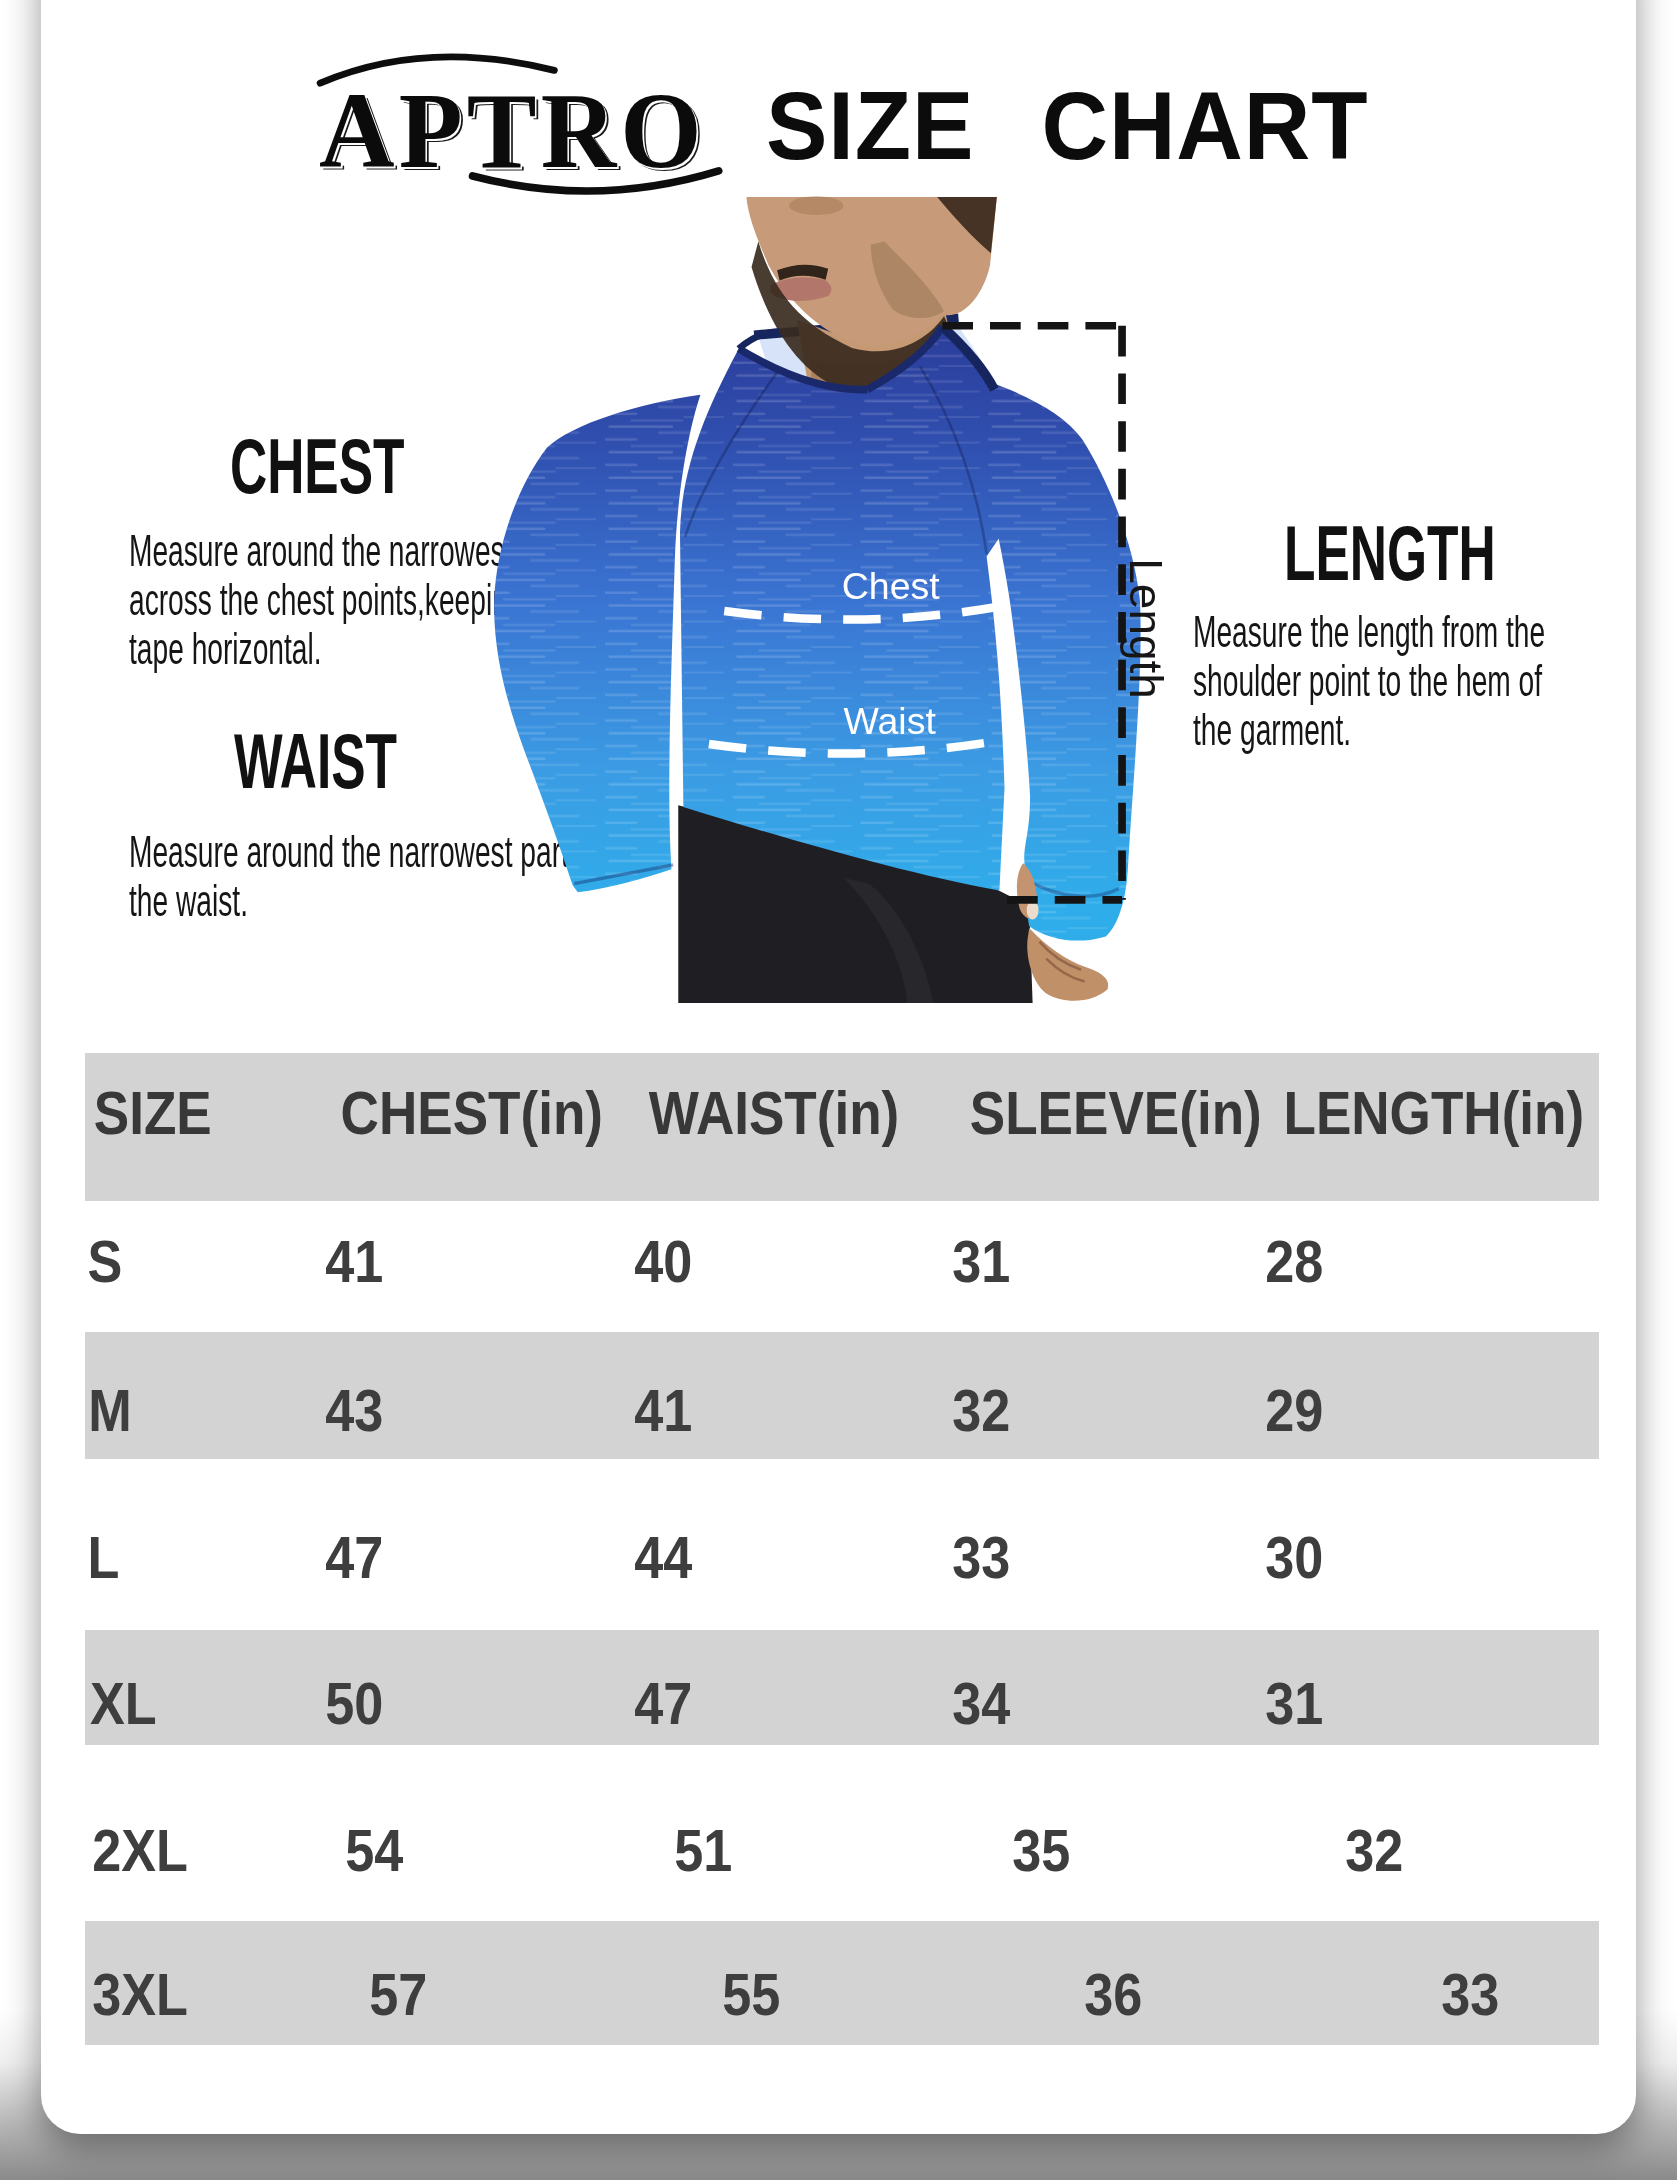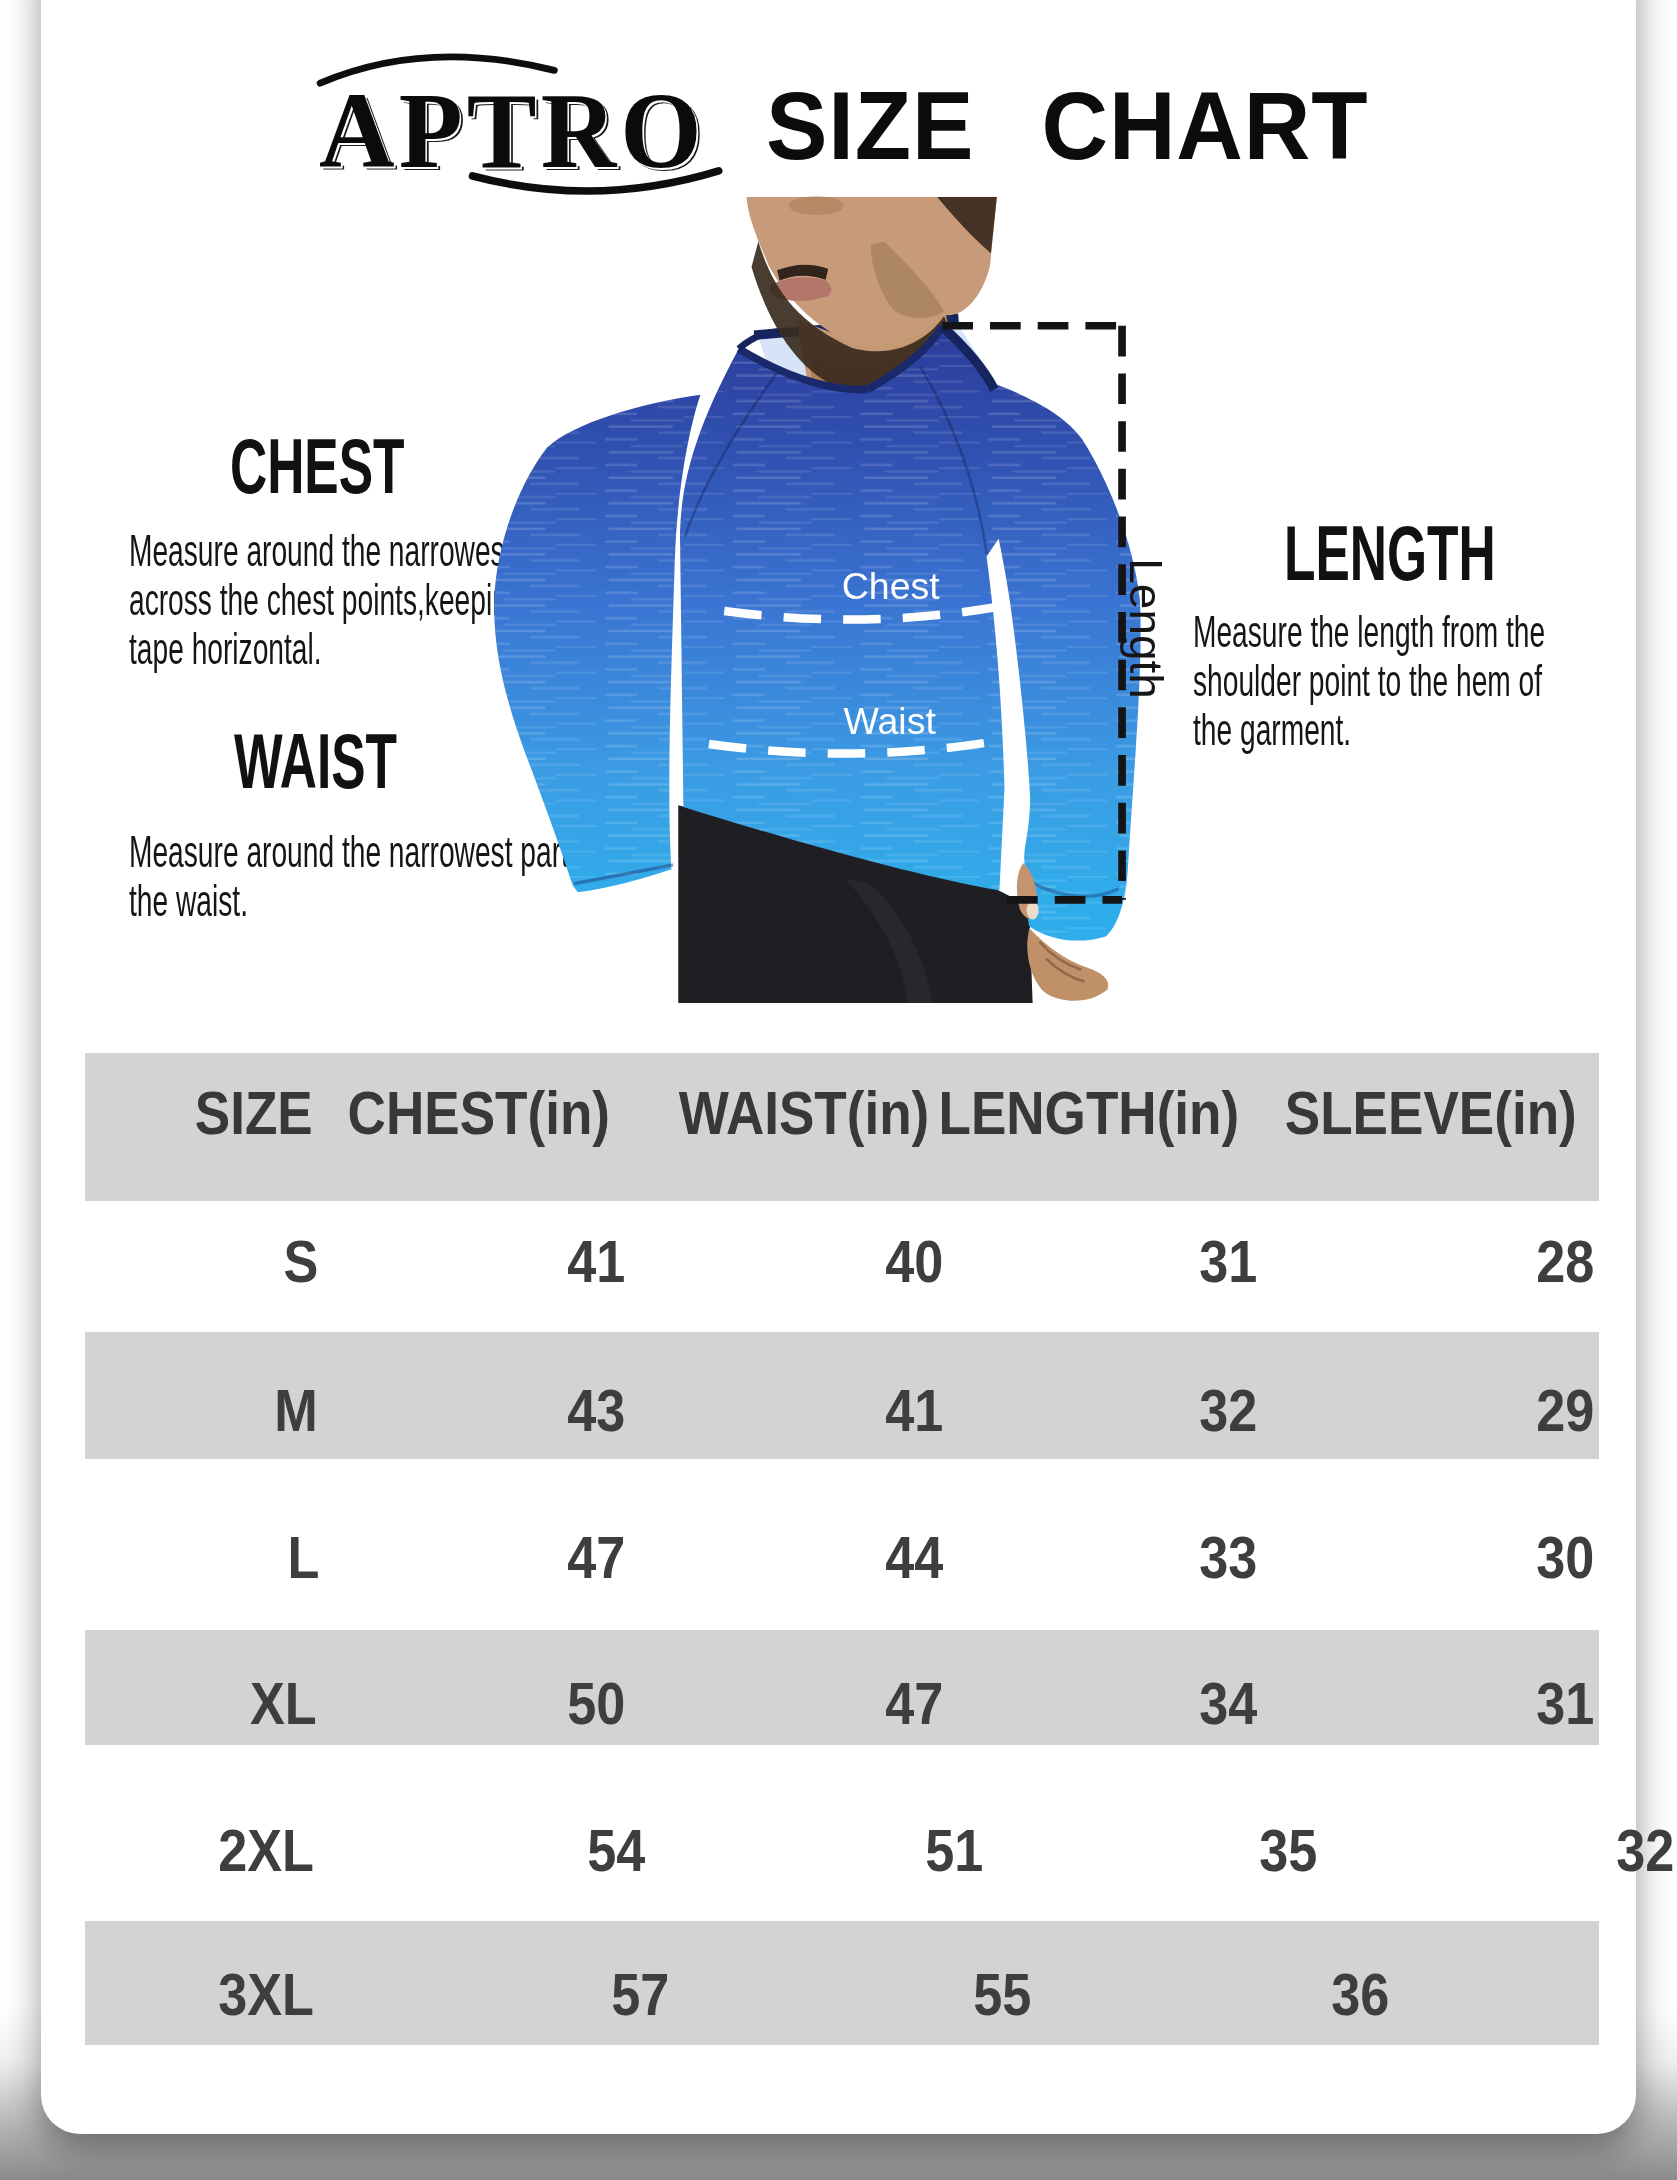--- a/index.html
+++ b/index.html
@@ -39,21 +39,21 @@
 
   
   .table{position:absolute;left:85px;top:1053px;width:1514px;height:991px;}
   .band{position:absolute;left:0;width:100%;background:#d3d3d3;}
   .band-header{top:0;height:148px;}
   .band-m{top:279px;height:127px;}
   .band-xl{top:577px;height:115px;}
   .band-3xl{top:868px;height:124px;}
   .trow{position:absolute;left:0;width:100%;height:77px;display:grid;
         grid-template-columns:15.6% 20.4% 21% 20.7% 22.3%;}
-  .trow>div{display:flex;align-items:center;justify-content:flex-end;}
+  .trow>div{display:flex;align-items:center;justify-content:flex-start;}
   .cx{display:inline-block;transform:scaleX(.87);transform-origin:center;white-space:nowrap;}
   .thead{font-weight:bold;font-size:61px;color:#383838;}
   .tdata{font-weight:bold;font-size:60px;color:#3e3e3e;}
   .r0{top:21px;} .r1{top:170px;} .r2{top:319px;} .r3{top:466px;}
   .r4{top:612px;} .r5{top:759px;gap:20px;} .r6{top:903px;gap:44px;}
 </style>
 </head>
 <body>
 
 <div class="page">
@@ -175,24 +175,24 @@
         <div>
             <span class="cx">SIZE</span>
           </div>
         <div>
             <span class="cx">CHEST(in)</span>
           </div>
         <div>
             <span class="cx">WAIST(in)</span>
           </div>
         <div>
+            <span class="cx">SLEEVE(in)</span>
+          </div>
+        <div>
             <span class="cx">LENGTH(in)</span>
-          </div>
-        <div>
-            <span class="cx">SLEEVE(in)</span>
           </div>
       </div>
 
       <div class="trow tdata r1">
         <div>
             <span class="cx">S</span>
           </div>
         <div>
             <span class="cx">41</span>
           </div>

